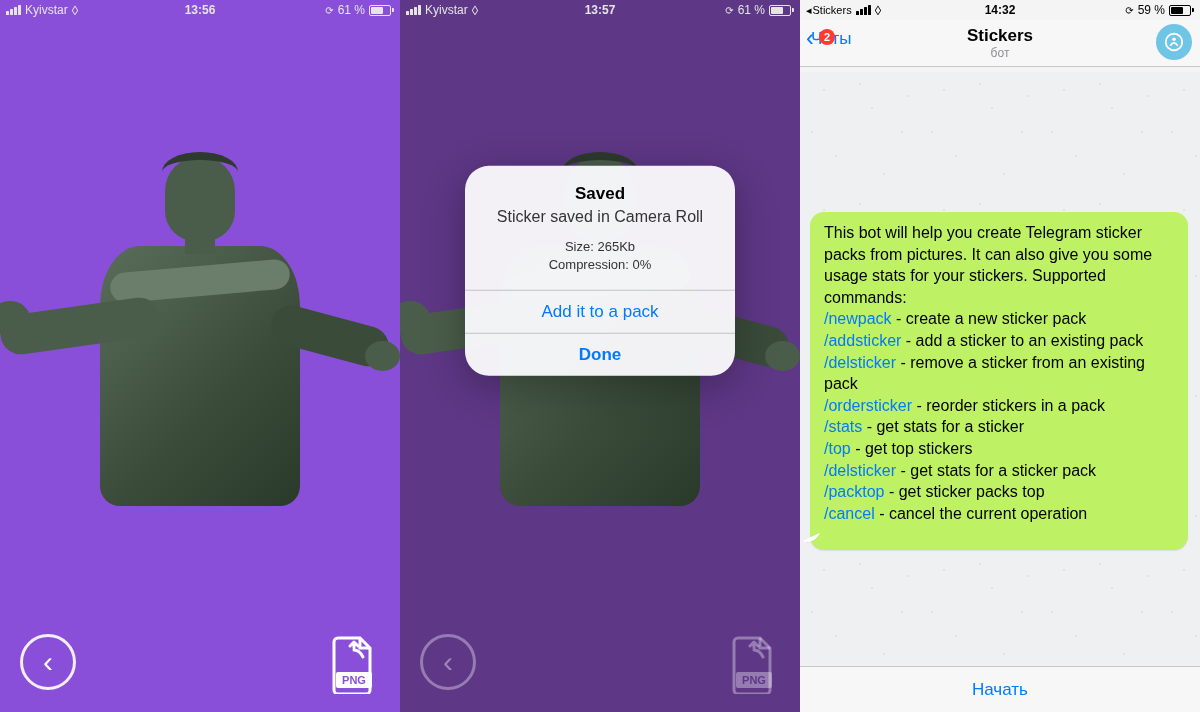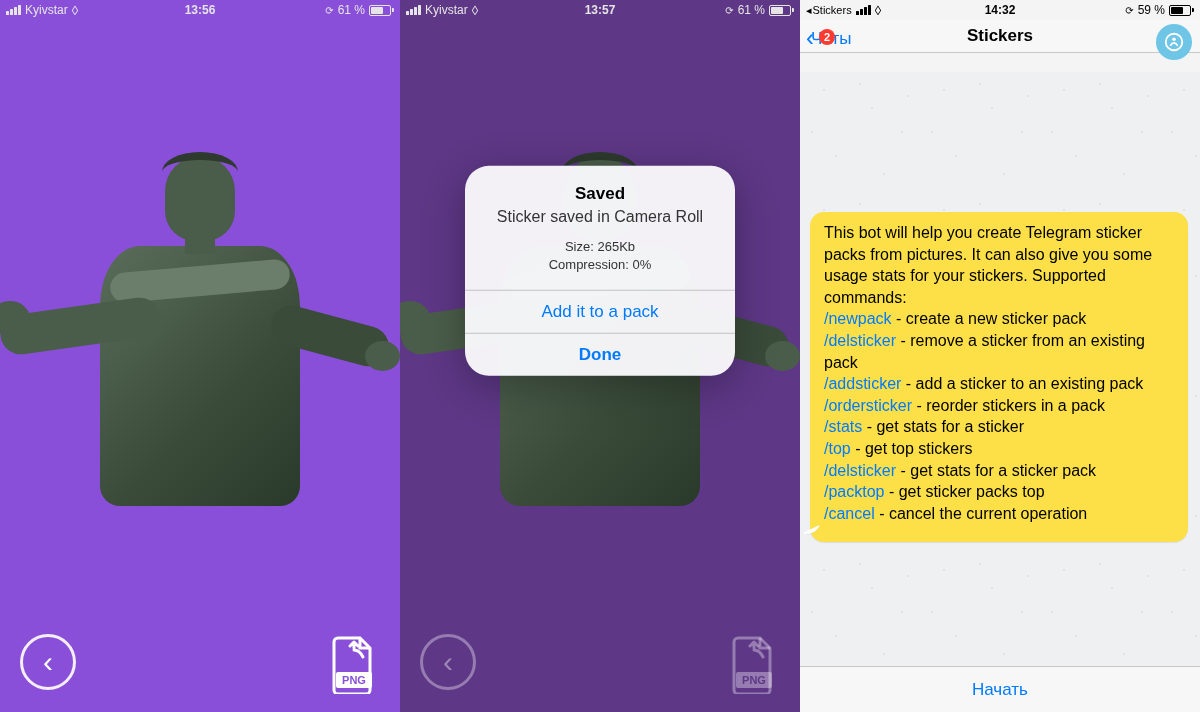--- a/index.html
+++ b/index.html
@@ -77,21 +77,21 @@
 .tg-pattern { position:absolute; inset:0; opacity:0.15; background:
   radial-gradient(circle at 20% 15%, #999 1px, transparent 1px),
   radial-gradient(circle at 60% 30%, #999 1.5px, transparent 1.5px),
   radial-gradient(circle at 85% 50%, #999 1px, transparent 1px),
   radial-gradient(circle at 30% 70%, #999 1px, transparent 1px),
   radial-gradient(circle at 70% 85%, #999 1.5px, transparent 1.5px),
   radial-gradient(circle at 10% 50%, #999 1px, transparent 1px),
   radial-gradient(circle at 50% 10%, #999 1px, transparent 1px),
   radial-gradient(circle at 90% 20%, #999 1px, transparent 1px);
   background-size: 120px 120px; }
-.tg-bubble { position:relative; margin:140px 12px 0 10px; background:#fde047; border-radius:14px; padding:10px 14px 18px 14px; font-size:16px; line-height:1.35; color:#000; box-shadow:0 1px 1px rgba(0,0,0,0.08); }
+.tg-bubble { position:relative; margin:140px 12px 0 10px; background:#bef264; border-radius:14px; padding:10px 14px 26px 14px; font-size:16px; line-height:1.35; color:#000; box-shadow:0 1px 1px rgba(0,0,0,0.08); }
 .tg-bubble::before { content:""; position:absolute; left:-6px; bottom:6px; width:14px; height:14px; background:#fff; border-bottom-right-radius:14px; transform:rotate(20deg); box-shadow:0 1px 1px rgba(0,0,0,0.05); clip-path: polygon(0 100%, 100% 100%, 100% 0); }
 .cmd { color:#007aff; }
 .tg-footer { position:absolute; bottom:0; left:0; right:0; height:46px; background:#f7f7f7; border-top:0.5px solid #c8c8c8; display:flex; align-items:center; justify-content:center; color:#007aff; font-size:17px; }
 </style>
 </head>
 <body>
 
 <div class="screen screen1">
   <div class="status-bar status-white">
     <div class="status-left">
@@ -235,37 +235,38 @@
     </div>
   </div>
 
   <div class="tg-header">
     <div class="tg-back">
       <span class="tg-back-chev">‹</span>
       <span>Чаты</span>
       <span class="tg-badge">2</span>
     </div>
     <div class="tg-title">Stickers</div>
+    <div class="tg-subtitle">бот</div>
     <div class="tg-avatar">
       <svg viewBox="0 0 24 24">
           <circle cx="12" cy="12" r="9" fill="none" stroke="#fff" stroke-width="2"></circle>
           <path d="M8 16 q4 -6 8 0" fill="none" stroke="#fff" stroke-width="2"></path>
           <circle cx="12" cy="9" r="2" fill="#fff"></circle>
         </svg>
     </div>
   </div>
 
   <div class="tg-body">
     <div class="tg-pattern"></div>
     <div class="tg-bubble">
       <span>This bot will help you create Telegram sticker packs from pictures. It can also give you some usage stats for your stickers. Supported commands:</span><br>
       <div id="cmd-list">
           <div><span class="cmd">/newpack</span><span> - create a new sticker pack</span></div>
+          <div><span class="cmd">/addsticker</span><span> - add a sticker to an existing pack</span></div>
           <div><span class="cmd">/delsticker</span><span> - remove a sticker from an existing pack</span></div>
-          <div><span class="cmd">/addsticker</span><span> - add a sticker to an existing pack</span></div>
           <div><span class="cmd">/ordersticker</span><span> - reorder stickers in a pack</span></div>
           <div><span class="cmd">/stats</span><span> - get stats for a sticker</span></div>
           <div><span class="cmd">/top</span><span> - get top stickers</span></div>
           <div><span class="cmd">/delsticker</span><span> - get stats for a sticker pack</span></div>
           <div><span class="cmd">/packtop</span><span> - get sticker packs top</span></div>
           <div><span class="cmd">/cancel</span><span> - cancel the current operation</span></div>
         </div>
     </div>
   </div>
 

